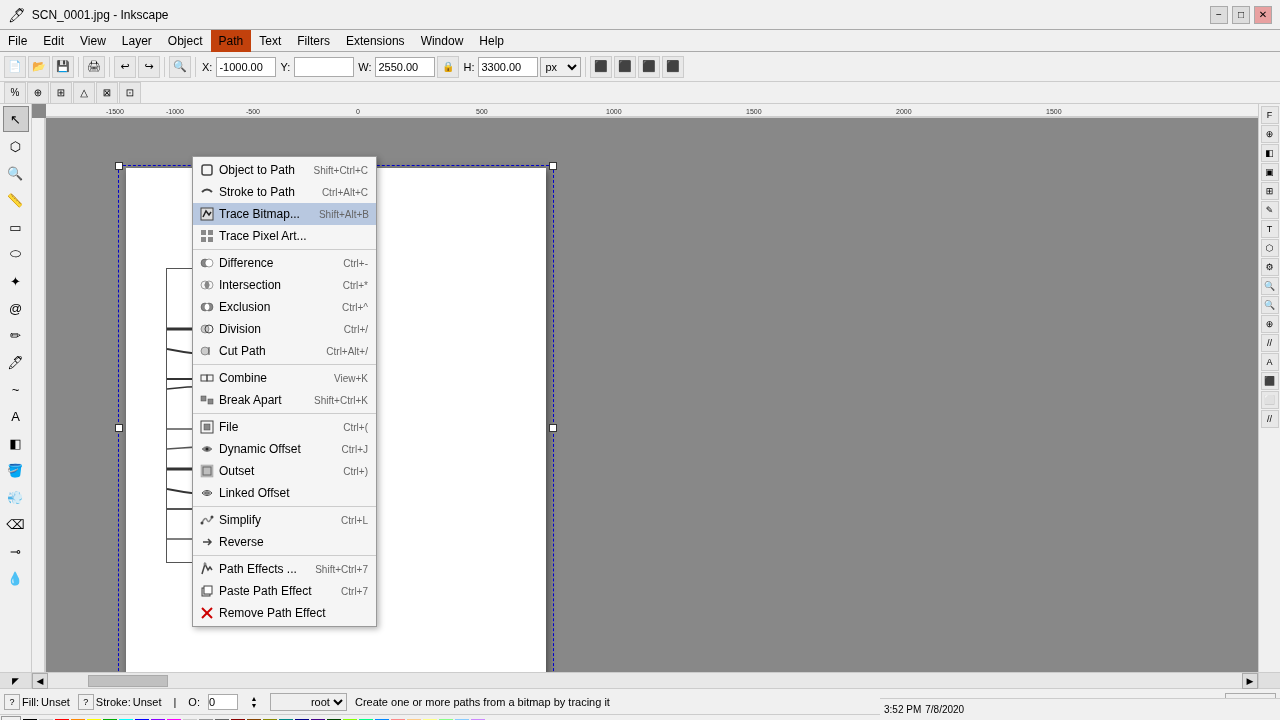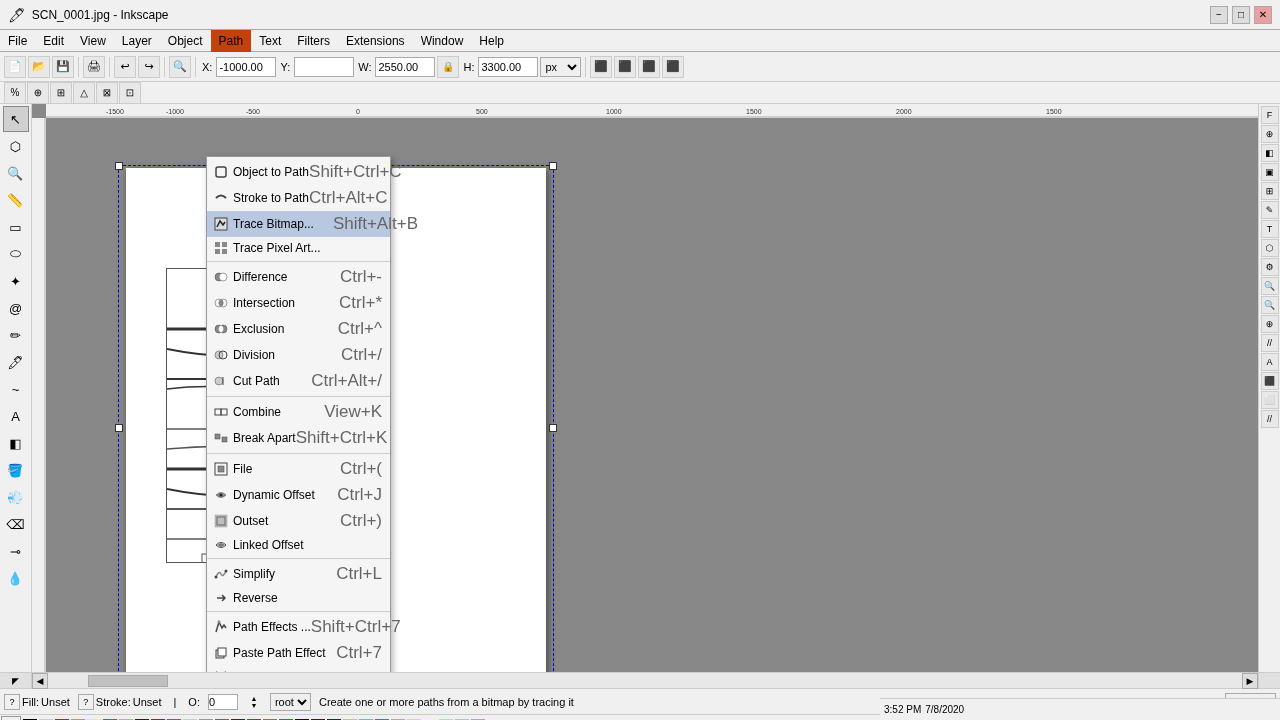--- a/index.html
+++ b/index.html
@@ -88,40 +88,40 @@
       width: 100%; height: 22px; background: #f0f0f0;
       display: flex; align-items: center;
       border-top: 1px solid #ccc;
     }
     #color-swatches { display: flex; flex: 1; }
     .swatch { width: 16px; height: 16px; cursor: pointer; }
 
     
     #path-menu {
       position: absolute;
-      top: 52px; left: 174px;
+      top: 52px; left: 160px;
       width: 185px;
       background: #f5f5f5;
       border: 1px solid #999;
       box-shadow: 2px 2px 6px rgba(0,0,0,0.3);
       z-index: 1000;
       padding: 2px 0;
     }
     .menu-divider { height: 1px; background: #ccc; margin: 2px 0; }
     .dropdown-item {
       display: flex; align-items: center;
       padding: 3px 8px 3px 6px;
       cursor: pointer; font-size: 12px;
       justify-content: space-between;
       white-space: nowrap;
     }
     .dropdown-item.highlighted { background: #b8c8e0; gap: 19px; }
     .dropdown-item-left { display: flex; align-items: center; gap: 4px; }
     .menu-icon { width: 16px; height: 16px; display: flex; align-items: center; justify-content: center; }
-    .menu-shortcut { color: #666; font-size: 17px; }
+    .menu-shortcut { color: #666; font-size: 10px; }
 
     
     #bottom-scroll-row {
       display: flex; height: 16px; background: #e8e8e8;
       border-top: 1px solid #ccc;
     }
     .scroll-thumb-h { width: 80px; height: 12px; background: #c0c0c0; position: absolute; top: 2px; left: 40px; border: 1px solid #aaa; cursor: pointer; }
     .scroll-arrow { width: 16px; height: 16px; background: #ddd; border: 1px solid #aaa; display: flex; align-items: center; justify-content: center; font-size: 9px; cursor: pointer; }
     .ruler-text { font-size: 7px; fill: #333; }
   </style>
@@ -617,21 +617,21 @@
     <span>Stroke:</span>
     <span>Unset</span>
   </div>
   <span style="margin:0 4px;">|</span>
   <span>O:</span>
   <input type="text" value="0" style="width: 30px; height: 16px; border: 1px solid rgb(170, 170, 170); font-size: 11px;">
   <div style="width:16px;height:16px;display:flex;flex-direction:column;justify-content:center;">
     <div style="font-size:7px;line-height:1;text-align:center;">▲</div>
     <div style="font-size:7px;line-height:1;text-align:center;">▼</div>
   </div>
-  <select style="height:18px;font-size:11px;border:1px solid #aaa;">
+  <select style="height:18px;font-size:11px;border:1px solid #aaa;padding-left:36px;">
     <option>root</option>
   </select>
   <span style="flex:1;">Create one or more paths from a bitmap by tracing it</span>
   <span style="margin-left:auto;">X:-344.76  Y: 3314.82</span>
   <span style="margin:0 4px;">Z:</span>
   <select style="height:18px;font-size:11px;border:1px solid #aaa;">
     <option>20%</option>
     <option>50%</option>
     <option>100%</option>
   </select>

